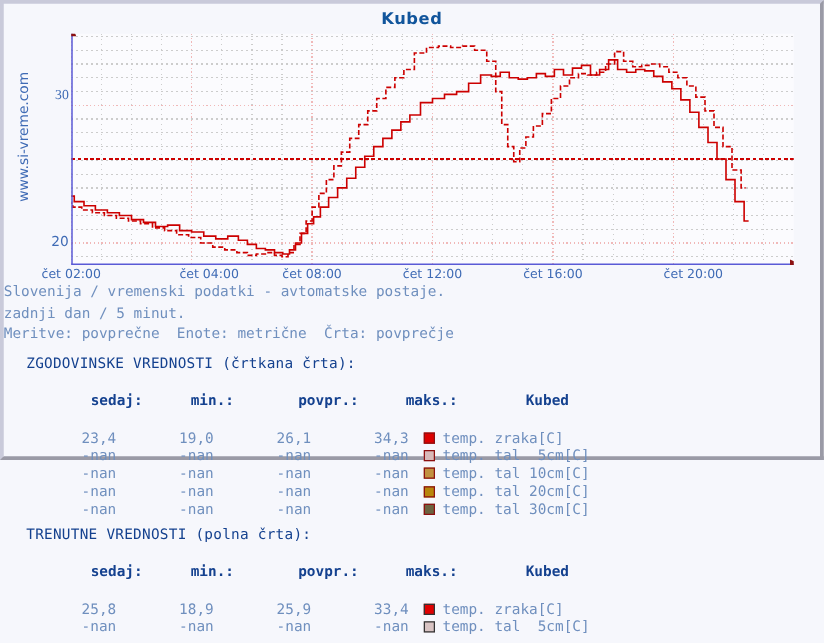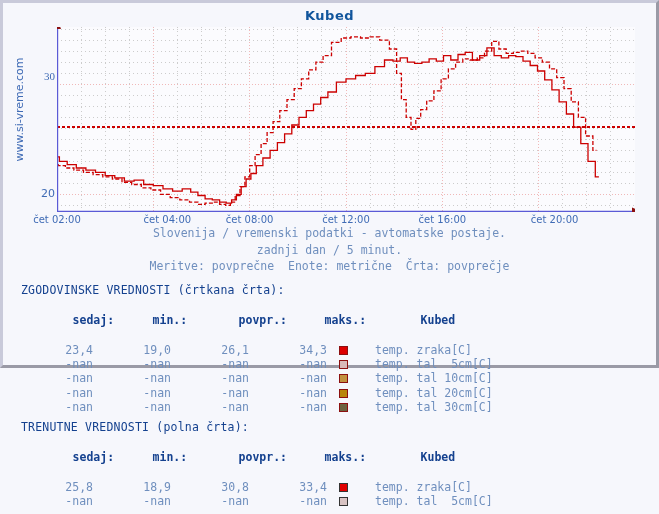--- a/index.html
+++ b/index.html
@@ -49,21 +49,21 @@
   #ylabels{position:absolute;left:8px;top:24px;width:44px;height:185px;}
 
   #xlabels{position:absolute;left:54px;top:211px;width:578px;height:16px;}
   .xlab{
     position:absolute;transform:translateX(-50%);
     font-family:"DejaVu Sans","Liberation Sans",sans-serif;
     font-size:10px;color:#3f6bb5;white-space:nowrap;
   }
 
   #caption{
-    position:absolute;left:0;top:222px;width:653px;text-align:center;
+    position:absolute;left:0;top:222px;width:653px;
     font-size:11.5px;color:#6f8fbe;line-height:16.5px;
   }
   #caption div{white-space:pre;}
 
   
   #tables{position:absolute;left:18px;top:274px;width:620px;font-size:11.5px;}
   .sec-title{
     color:#14418f;font-weight:normal;letter-spacing:.2px;
     margin-top:6px;margin-bottom:1px;white-space:pre;
   }
@@ -72,21 +72,21 @@
   .trow{color:#6f8fbe;white-space:pre;line-height:14.2px;}
   .c-now,.c-min,.c-avg,.c-max{width:78px;text-align:right;}
   .c-now{width:72px;}
   .h-now,.h-min,.h-avg,.h-max{width:78px;text-align:left;padding-left:8px;}
   .h-now{width:72px;padding-left:10px;}
   .c-pad{width:12px;}
   .swatch{
     width:9px;height:9px;display:inline-block;vertical-align:-1px;
     margin-right:6px;box-sizing:border-box;
   }
-  .series-name{color:#6f8fbe;margin-left:21px;}
+  .series-name{color:#6f8fbe;}
   .h-name{color:#14418f;font-weight:bold;padding-left:18px;}
 </style>
 </head>
 <body>
 
 <div id="page">
 
   <div id="chart-block">
 
     <div id="chart-title">Kubed</div>
@@ -179,18 +179,18 @@
         <div class="trow"><span class="c-now">-nan</span><span class="c-min">-nan</span><span class="c-avg">-nan</span><span class="c-max">-nan</span><span class="c-pad"> </span><span class="swatch" style="background: rgb(194, 145, 63); border: 1px solid rgb(140, 16, 16);"></span><span class="series-name">temp. tal 10cm[C]</span></div>
         <div class="trow"><span class="c-now">-nan</span><span class="c-min">-nan</span><span class="c-avg">-nan</span><span class="c-max">-nan</span><span class="c-pad"> </span><span class="swatch" style="background: rgb(184, 134, 11); border: 1px solid rgb(140, 16, 16);"></span><span class="series-name">temp. tal 20cm[C]</span></div>
         <div class="trow"><span class="c-now">-nan</span><span class="c-min">-nan</span><span class="c-avg">-nan</span><span class="c-max">-nan</span><span class="c-pad"> </span><span class="swatch" style="background: rgb(107, 99, 64); border: 1px solid rgb(140, 16, 16);"></span><span class="series-name">temp. tal 30cm[C]</span></div>
       </div>
 
     <div class="sec-title">TRENUTNE VREDNOSTI (polna črta):</div>
     <div class="thead">
       <span class="h-now">sedaj:</span><span class="h-min">min.:</span><span class="h-avg">povpr.:</span><span class="h-max">maks.:</span><span class="h-name">Kubed</span>
     </div>
     <div id="cur-rows">
-        <div class="trow"><span class="c-now">25,8</span><span class="c-min">18,9</span><span class="c-avg">30,8</span><span class="c-max">33,4</span><span class="c-pad"> </span><span class="swatch" style="background: rgb(224, 0, 0); border: 1px solid rgb(51, 51, 51);"></span><span class="series-name">temp. zraka[C]</span></div>
+        <div class="trow"><span class="c-now">25,8</span><span class="c-min">18,9</span><span class="c-avg">25,9</span><span class="c-max">33,4</span><span class="c-pad"> </span><span class="swatch" style="background: rgb(224, 0, 0); border: 1px solid rgb(51, 51, 51);"></span><span class="series-name">temp. zraka[C]</span></div>
         <div class="trow"><span class="c-now">-nan</span><span class="c-min">-nan</span><span class="c-avg">-nan</span><span class="c-max">-nan</span><span class="c-pad"> </span><span class="swatch" style="background: rgb(216, 195, 195); border: 1px solid rgb(51, 51, 51);"></span><span class="series-name">temp. tal  5cm[C]</span></div>
       </div>
   </div>
 
 </div>
 
 </body></html>

